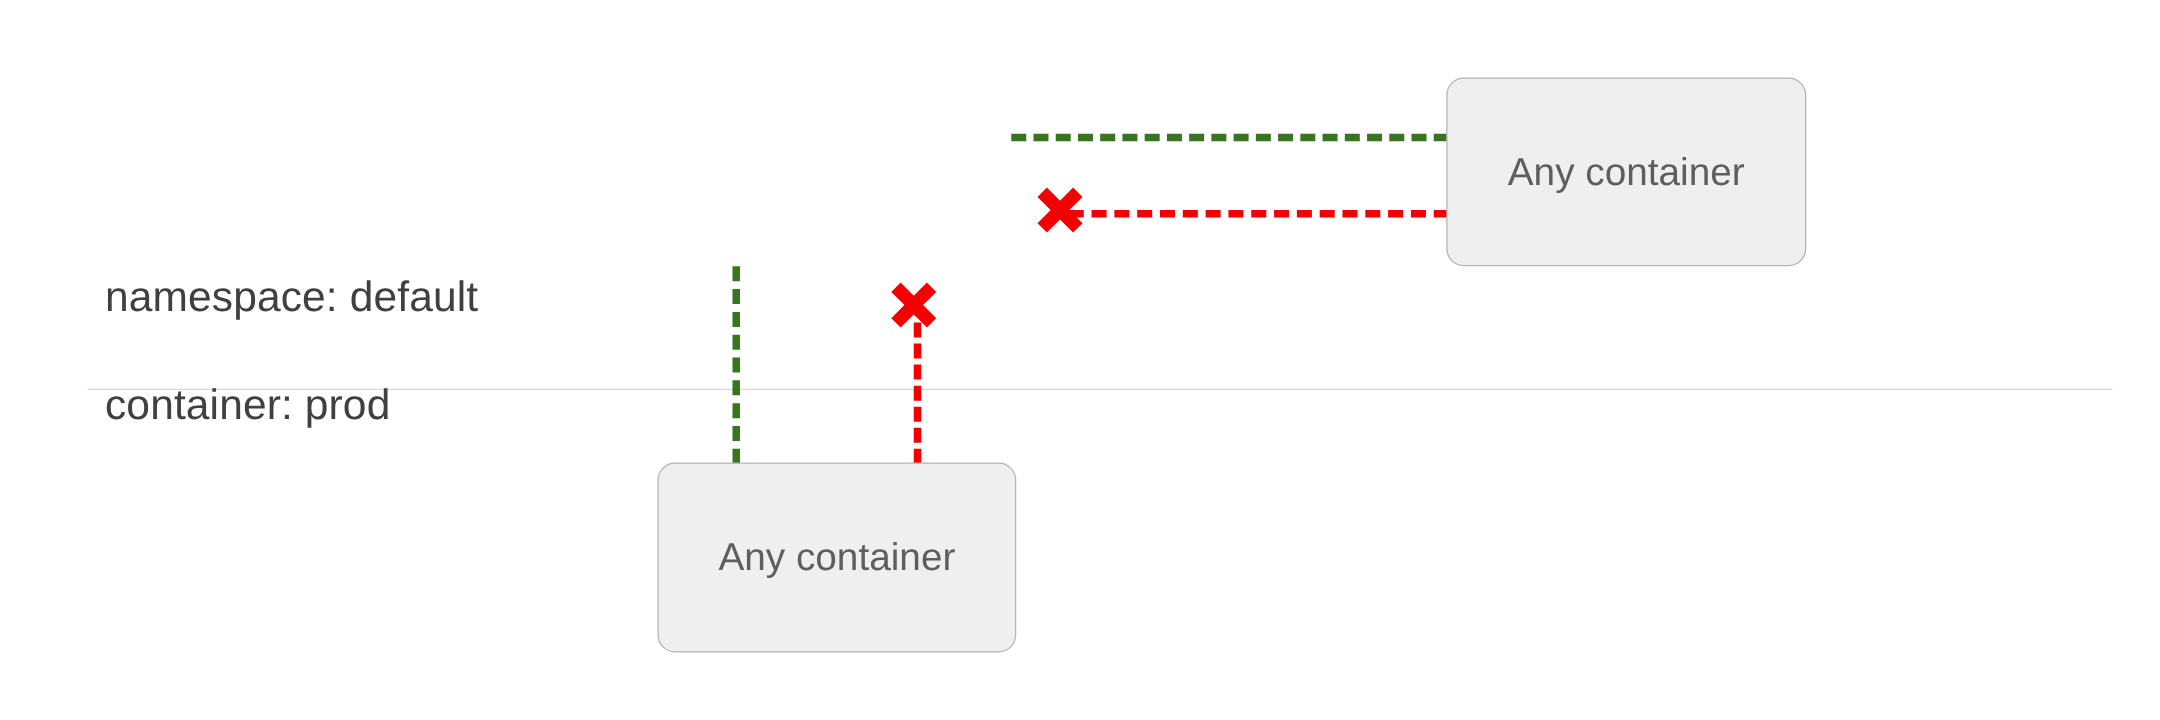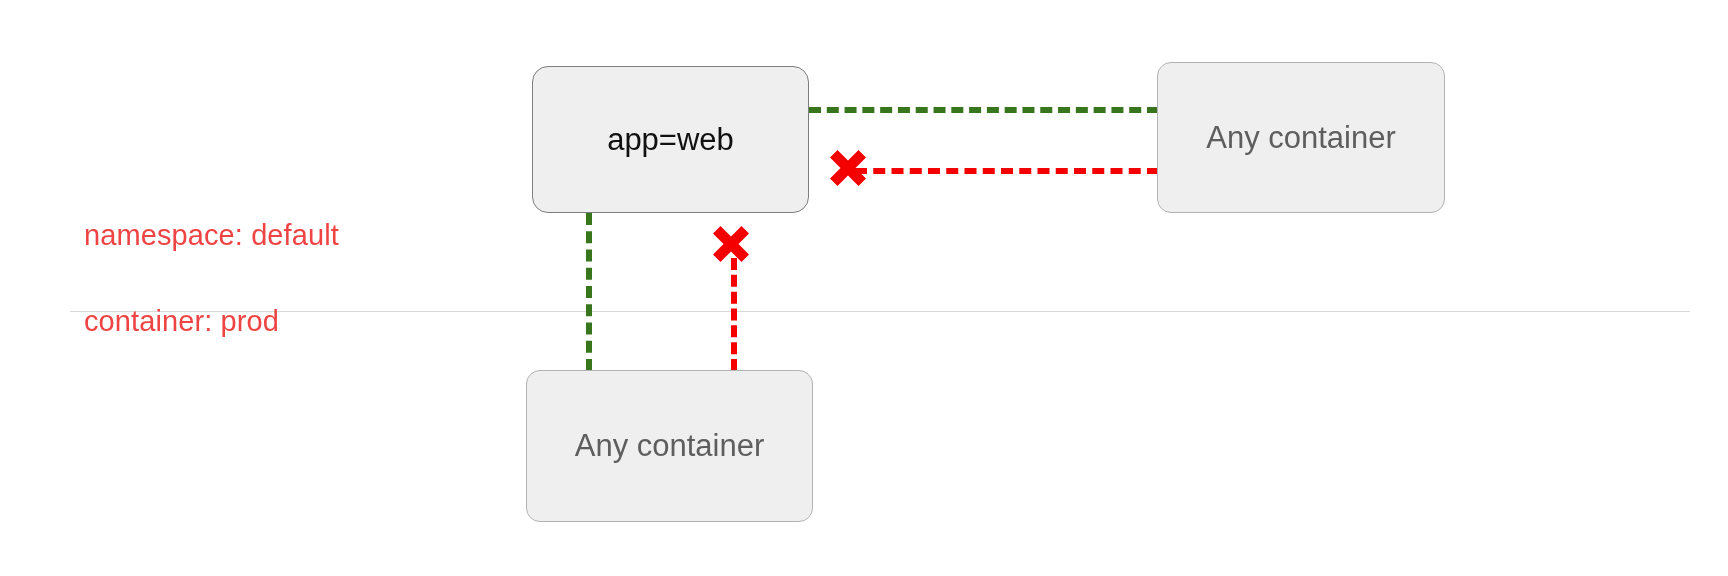--- a/index.html
+++ b/index.html
@@ -24,22 +24,22 @@
     left: 70px;
     top: 311px;
     width: 1620px;
     height: 1px;
     background: #d9d9d9;
   }
 
   
   .ns-label {
     position: absolute;
-    font-size: 29px;
-    color: #ef4444;
+    font-size: 34px;
+    color: #404040;
     white-space: nowrap;
     letter-spacing: 0.1px;
   }
   .ns-label-default { left: 84px; top: 219px; }
   .ns-label-prod    { left: 84px; top: 305px; }
 
   
   .node {
     position: absolute;
     box-sizing: border-box;
@@ -143,23 +143,20 @@
   <div class="ns-label ns-label-prod">container: prod</div>
 
   <div class="edge edge-h edge-allow edge-web-to-right-allow"></div>
 
   <div class="edge edge-h edge-deny edge-right-to-web-deny"></div>
 
   <div class="edge edge-v edge-allow edge-web-to-bottom-allow"></div>
 
   <div class="edge edge-v edge-deny edge-bottom-to-web-deny"></div>
 
-  <div class="node node-app-web">
-    <span>app=web</span>
-  </div>
 
   <div class="node node-container-right">
     <span>Any container</span>
   </div>
 
   <div class="node node-container-bottom">
     <span>Any container</span>
   </div>
 
   <div class="deny-x deny-x-right">

